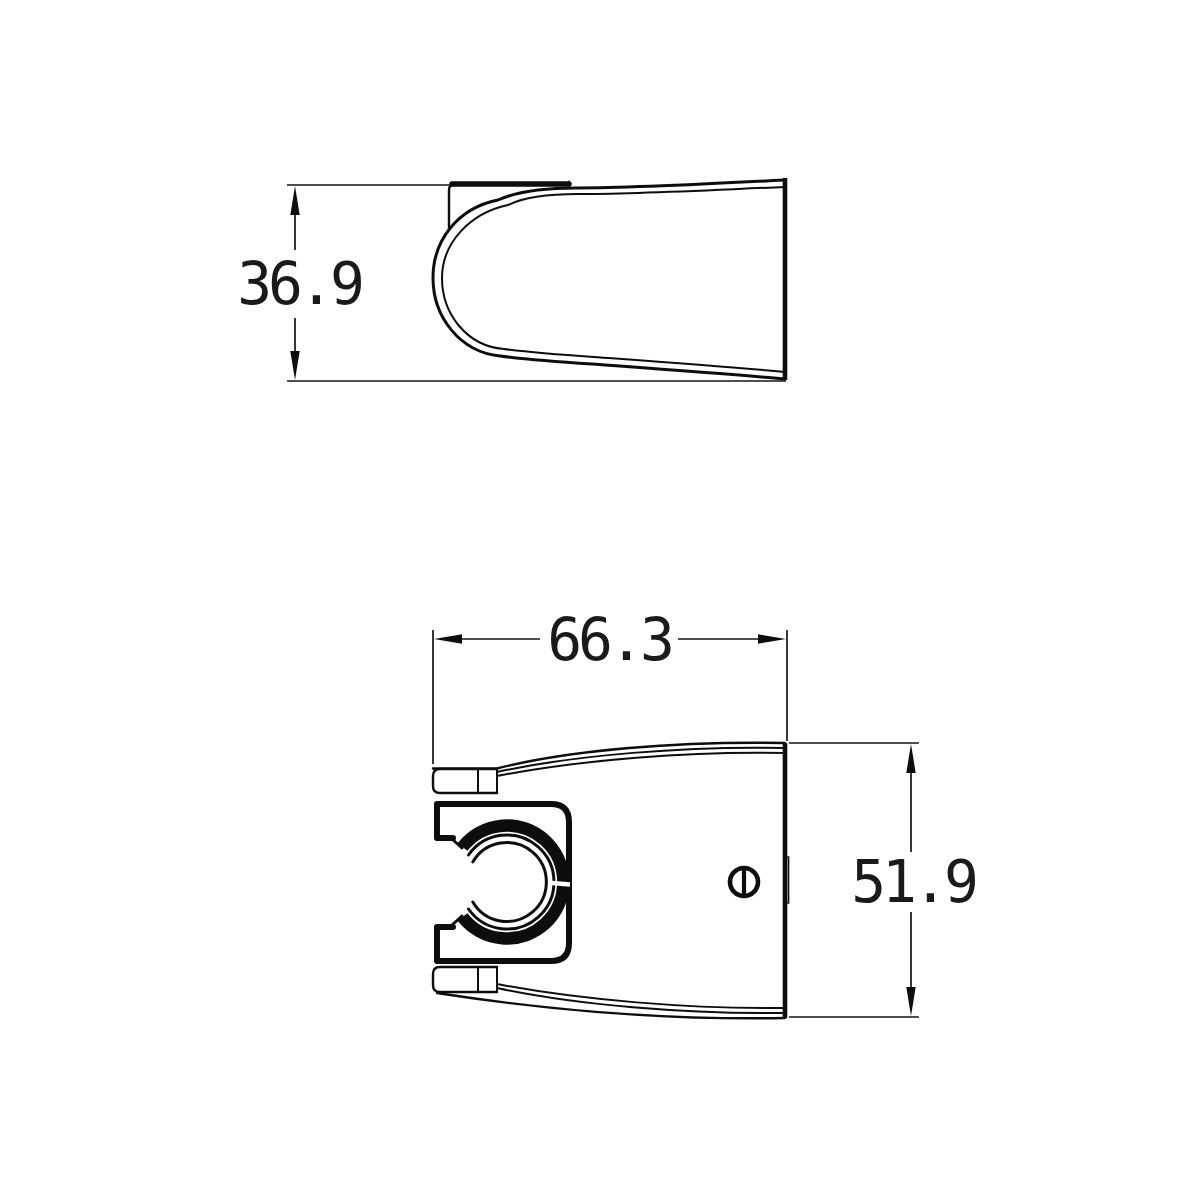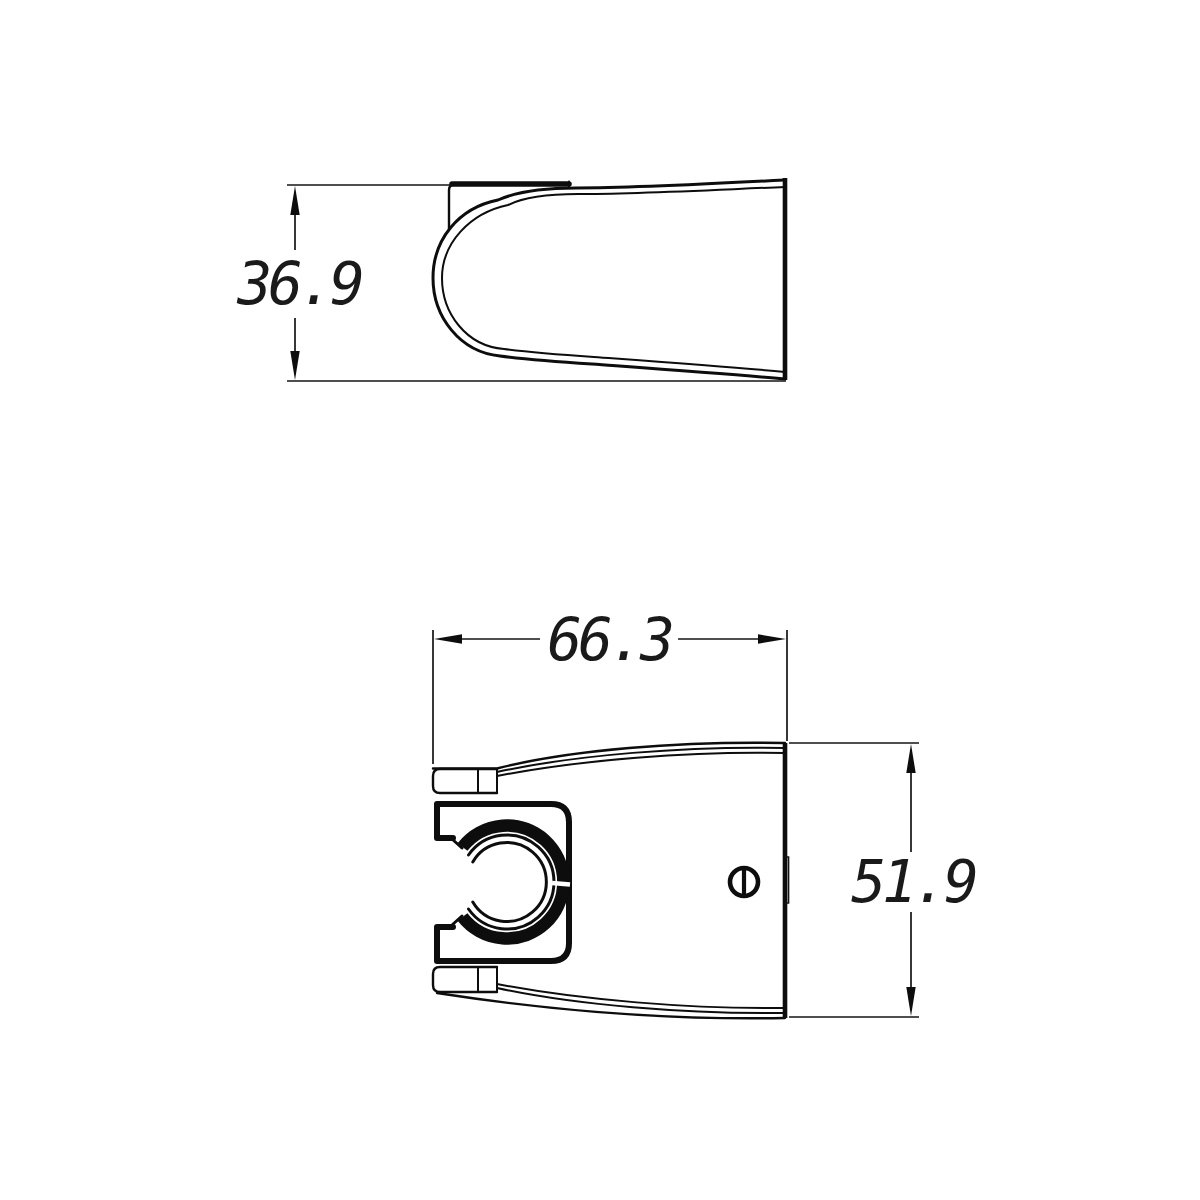--- a/index.html
+++ b/index.html
@@ -9,21 +9,20 @@
     height: 1200px;
     background: #ffffff;
     font-family: "DejaVu Sans Mono", "Liberation Mono", monospace;
   }
   .canvas {
     position: relative;
     width: 1200px;
     height: 1200px;
     background: #ffffff;
     overflow: hidden;
-    font-style: italic;
   }
   svg { display: block; }
   .thin  { fill: none; stroke: #0d0d0d; stroke-width: 2;   stroke-linecap: round; stroke-linejoin: round; }
   .med   { fill: none; stroke: #0d0d0d; stroke-width: 2.4; stroke-linecap: round; stroke-linejoin: round; }
   .outl  { fill: none; stroke: #0d0d0d; stroke-width: 3;   stroke-linecap: round; stroke-linejoin: round; }
   .edge  { fill: none; stroke: #0d0d0d; stroke-width: 4.6; stroke-linecap: butt;  stroke-linejoin: round; }
   .frame { fill: none; stroke: #0d0d0d; stroke-width: 6;   stroke-linecap: round; stroke-linejoin: round; }
   .band  { fill: none; stroke: #0d0d0d; stroke-width: 12.5; stroke-linecap: butt; }
   .tabthick { fill: none; stroke: #0d0d0d; stroke-width: 5.5; stroke-linecap: round; }
   .dimline  { fill: none; stroke: #141414; stroke-width: 1.7; stroke-linecap: butt; }

